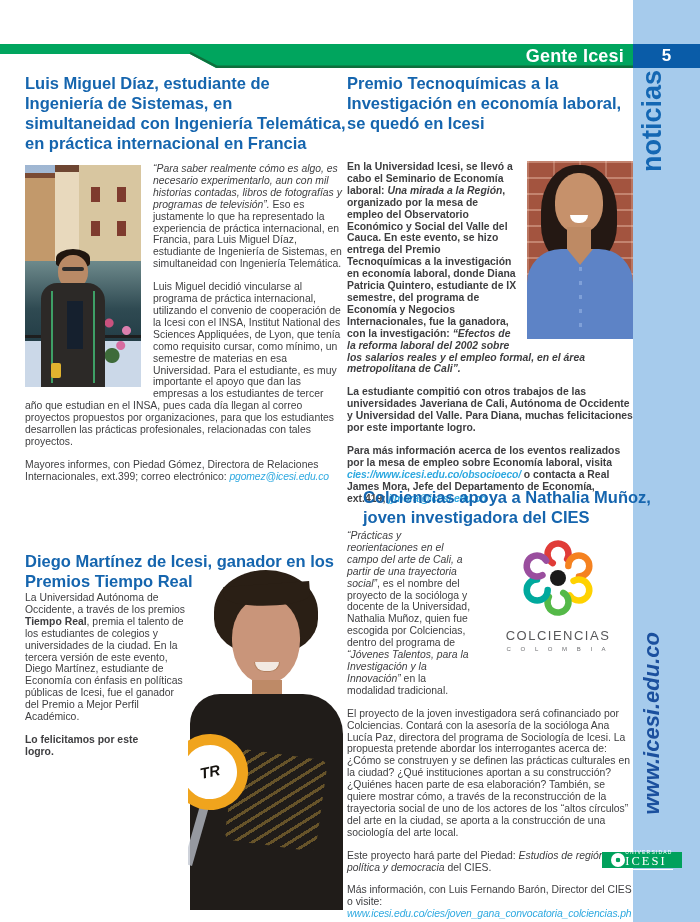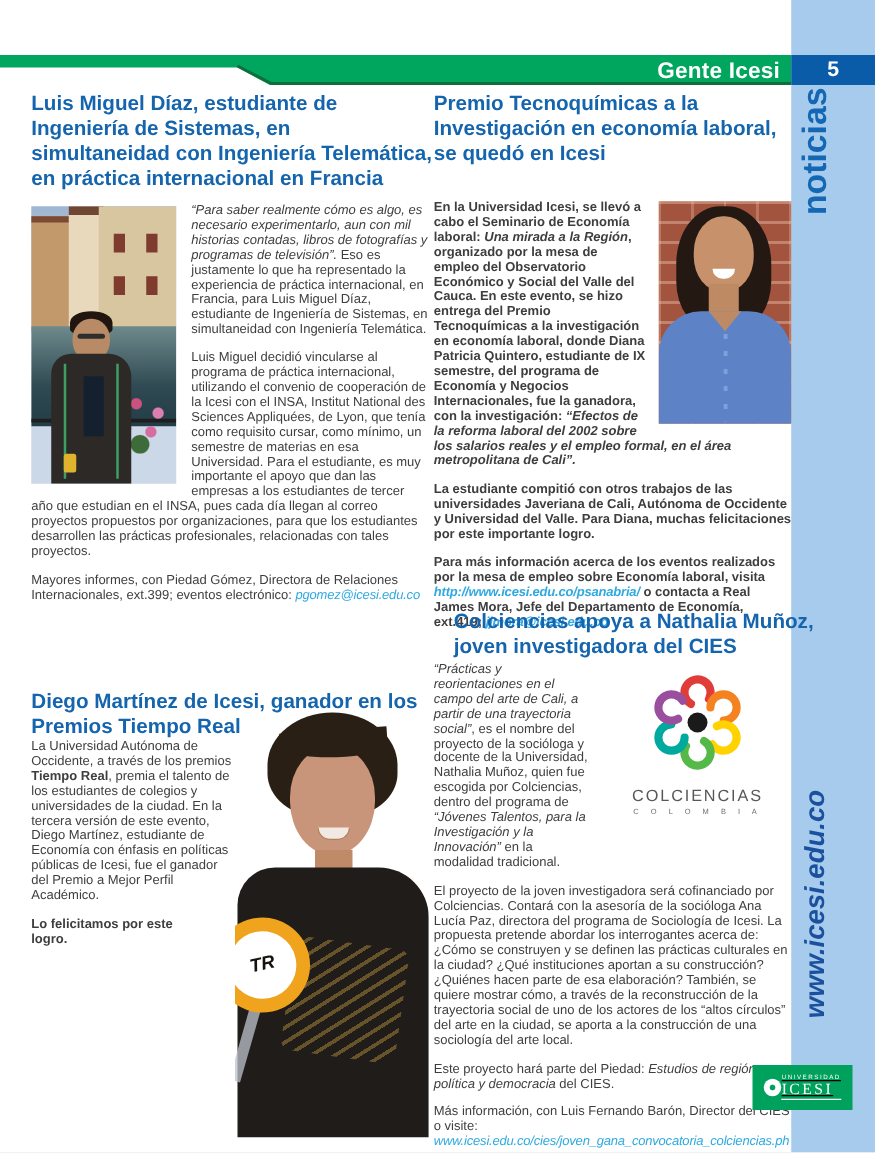--- a/index.html
+++ b/index.html
@@ -13,22 +13,22 @@
   .v-label{position:absolute;writing-mode:vertical-rl;transform:rotate(180deg);white-space:nowrap;}
   .v-noticias{left:637px;top:70px;color:#1467B3;font-weight:700;font-size:27px;}
   .v-www{left:639px;top:632px;color:#1B509E;font-weight:700;font-style:italic;font-size:22px;}
 
   
   .headerbar{position:absolute;left:0;top:44px;}
   .header-label{position:absolute;left:0;top:44px;width:624px;height:24px;line-height:25px;
         text-align:right;color:#fff;font-weight:700;font-size:18px;letter-spacing:.2px;}
 
   
-  .icesi-logo{position:absolute;left:602px;top:852px;width:80px;height:36px;background:#00A15C;
-        display:flex;align-items:center;justify-content:center;gap:0;z-index:6;text-decoration:underline;}
+  .icesi-logo{position:absolute;left:602px;top:852px;width:80px;height:16px;background:#00A15C;
+        display:flex;align-items:center;justify-content:center;gap:0;z-index:6;}
   .rosette{width:14px;height:14px;border-radius:50%;
         background:radial-gradient(circle,#00A15C 2px,#fff 2.6px);flex:0 0 auto;}
   .icesi-txt{display:flex;flex-direction:column;line-height:1;}
   .icesi-uni{font-size:5px;letter-spacing:1.2px;color:#fff;}
   .icesi-name{font-family:"Liberation Serif",serif;font-size:12.5px;color:#fff;
         border-bottom:1px solid #fff;letter-spacing:2px;padding-bottom:1px;}
 
   
   h2.blue{position:absolute;margin:0;color:#1565AE;font-size:16.5px;line-height:20px;font-weight:700;}
   .body{position:absolute;font-size:10.4px;line-height:11.9px;color:#3E3E40;}
@@ -163,21 +163,21 @@
       <div class="luis-flowers"></div>
       <div class="luis-hair"></div>
         <div class="luis-head"></div>
         <div class="luis-glass"></div>
       <div class="luis-jacket"></div>
         <div class="luis-shirt"></div>
         <div class="luis-can"></div>
     </div>
     <p><span class="r-i">“Para saber realmente cómo es algo, es necesario experimentarlo, aun con mil historias contadas, libros de fotografías y programas de televisión”.</span><span class="r-n"> Eso es justamente lo que ha representado la experiencia de práctica internacional, en Francia, para Luis Miguel Díaz, estudiante de Ingeniería de Sistemas, en simultaneidad con Ingeniería Telemática.</span></p>
     <p><span class="r-n">Luis Miguel decidió vincularse al programa de práctica internacional, utilizando el convenio de cooperación de la Icesi con el INSA, Institut National des Sciences Appliquées, de Lyon, que tenía como requisito cursar, como mínimo, un semestre de materias en esa Universidad. Para el estudiante, es muy importante el apoyo que dan las empresas a los estudiantes de tercer año que estudian en el INSA, pues cada día llegan al correo proyectos propuestos por organizaciones, para que los estudiantes desarrollen las prácticas profesionales, relacionadas con tales proyectos.</span></p>
-    <p><span class="r-n">Mayores informes, con Piedad Gómez, Directora de Relaciones Internacionales, ext.399; eventos electrónico: </span><span class="r-l">pgomez@icesi.edu.co</span></p>
+    <p><span class="r-n">Mayores informes, con Piedad Gómez, Directora de Relaciones Internacionales, ext.399; correo electrónico: </span><span class="r-l">pgomez@icesi.edu.co</span></p>
   </div>
 
   <h2 class="blue a2-title">Diego Martínez de Icesi, ganador en los Premios Tiempo Real</h2>
   <div class="body a2-flow" style="position:absolute;">
     <div class="ph-diego">
       <div class="diego-hair"></div>
       <div class="diego-face"></div>
       <div class="diego-fringe"></div>
       <div class="diego-smile"></div>
       <div class="diego-neck"></div>
@@ -195,21 +195,21 @@
   <div class="body a3-flow">
     <div class="ph-diana">
       <div class="diana-hair"></div>
       <div class="diana-face"></div>
       <div class="diana-smile"></div>
       <div class="diana-neck"></div>
       <div class="diana-blouse"></div>
     </div>
     <p><span class="r-n">En la Universidad Icesi, se llevó a cabo el Seminario de Economía laboral: </span><span class="r-i">Una mirada a la Región</span><span class="r-n">, organizado por la mesa de empleo del Observatorio Económico y Social del Valle del Cauca. En este evento, se hizo entrega del Premio Tecnoquímicas a la investigación en economía laboral, donde Diana Patricia Quintero, estudiante de IX semestre, del programa de Economía y Negocios Internacionales, fue la ganadora, con la investigación: </span><span class="r-i">“Efectos de la reforma laboral del 2002 sobre los salarios reales y el empleo formal, en el área metropolitana de Cali”.</span></p>
     <p><span class="r-n">La estudiante compitió con otros trabajos de las universidades Javeriana de Cali, Autónoma de Occidente y Universidad del Valle. Para Diana, muchas felicitaciones por este importante logro.</span></p>
-    <p><span class="r-n">Para más información acerca de los eventos realizados por la mesa de empleo sobre Economía laboral, visita </span><span class="r-l">http://www.icesi.edu.co/psanabria/</span><span class="r-n"> o contacta a Real James Mora, Jefe del Departamento de Economía, ext.419; </span><span class="r-l">jjmora@icesi.edu.co</span></p>
+    <p><span class="r-n">Para más información acerca de los eventos realizados por la mesa de empleo sobre Economía laboral, visita </span><span class="r-l">cies://www.icesi.edu.co/obsocioeco/</span><span class="r-n"> o contacta a Real James Mora, Jefe del Departamento de Economía, ext.419; </span><span class="r-l">jjmora@icesi.edu.co</span></p>
   </div>
 
   <h2 class="blue a4-title">Colciencias apoya a Nathalia Muñoz, joven investigadora del CIES</h2>
   <div class="body a4-flow">
     <div class="colc">
       <svg width="104" height="92" viewBox="0 0 104 92">
         <g fill="none" stroke-width="6.5" stroke-linecap="round">
           <circle cx="52" cy="20" r="10.5" stroke="#E03C38" stroke-dasharray="49 17" transform="rotate(120 52 20)"></circle>
           <circle cx="72.8" cy="32" r="10.5" stroke="#F58220" stroke-dasharray="49 17" transform="rotate(180 72.8 32)"></circle>
           <circle cx="72.8" cy="56" r="10.5" stroke="#FFD200" stroke-dasharray="49 17" transform="rotate(240 72.8 56)"></circle>

